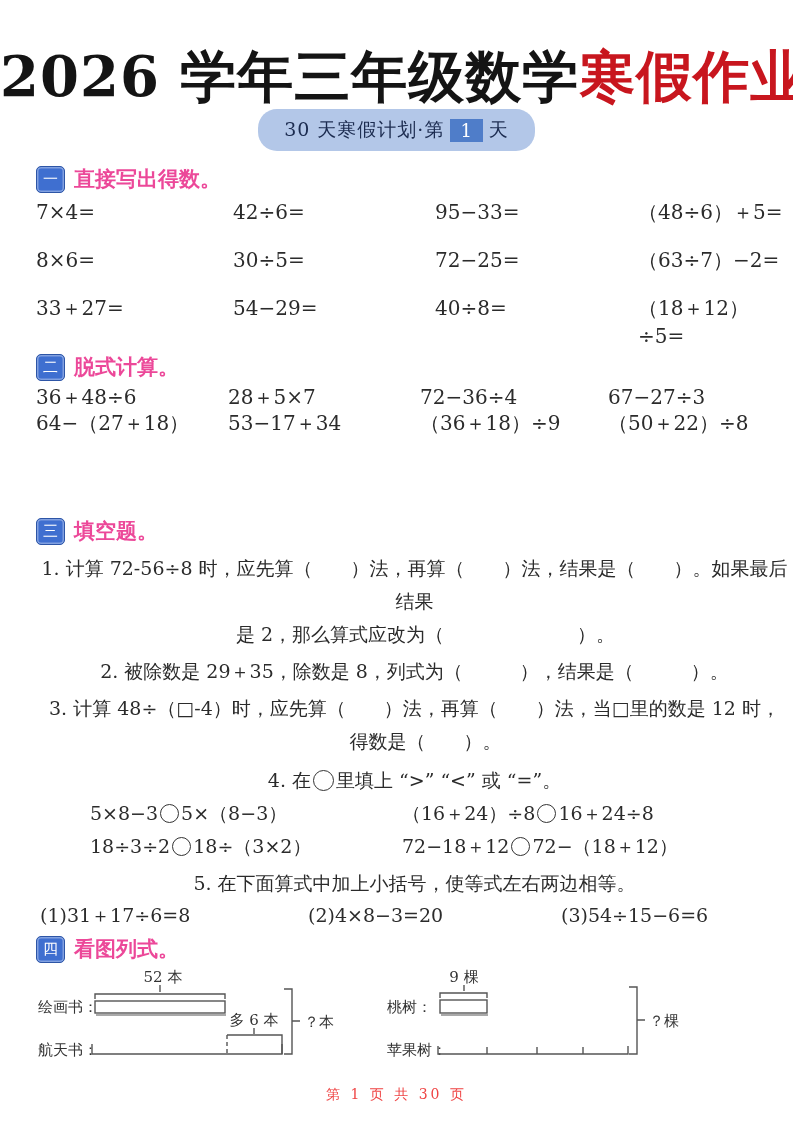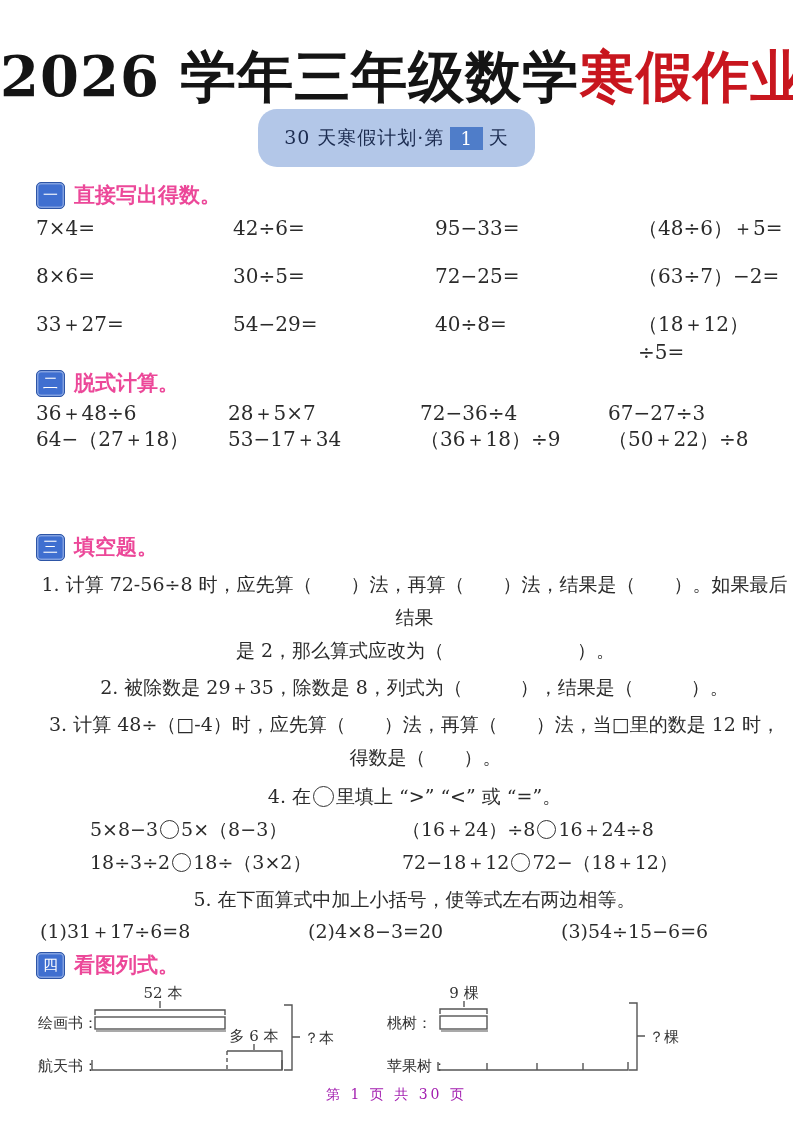--- a/index.html
+++ b/index.html
@@ -21,21 +21,21 @@
     letter-spacing:1px;
     white-space:nowrap;
   }
   .title .t-black { color:#141414; }
   .title .t-red   { color:#c8161e; }
   .banner-wrap { text-align:center; margin-top:7px; }
   .banner {
     display:inline-flex; align-items:center;
     background:#b3c7e8;
     border-radius:19px;
-    padding:16px 26px;
+    padding:8px 26px;
     font-size:19px;
     color:#1b2b4f;
     letter-spacing:1px;
   }
   .banner .day-box {
     display:inline-block;
     background:#4f7dc9;
     color:#ffffff;
     padding:1px 10px;
     margin:0 6px;
@@ -94,21 +94,21 @@
   .diagrams { display:flex; margin-left:30px; margin-top:3px; }
   .diagrams svg { display:block; }
   .dg-text { font-size:15px; fill:#333; font-family:"DejaVu Serif","Liberation Serif",serif; }
   .dg-line { stroke:#555; stroke-width:1.4; fill:none; }
   .dg-shadow { stroke:#a9a9a9; stroke-width:2; fill:none; }
   .dg-dash { stroke:#555; stroke-width:1.4; fill:none; stroke-dasharray:4 3; }
   
   .footer {
     position:absolute; left:0; right:0; bottom:18px;
     text-align:center;
-    font-size:14px; color:#a21caf; letter-spacing:3px;
+    font-size:14px; color:#ef4444; letter-spacing:3px;
   }
 </style>
 </head>
 <body>
 
 <div class="page">
 
   <div class="title">
     <span class="t-black">2026 学年三年级数学</span><span class="t-red">寒假作业每日一练</span>
   </div>

